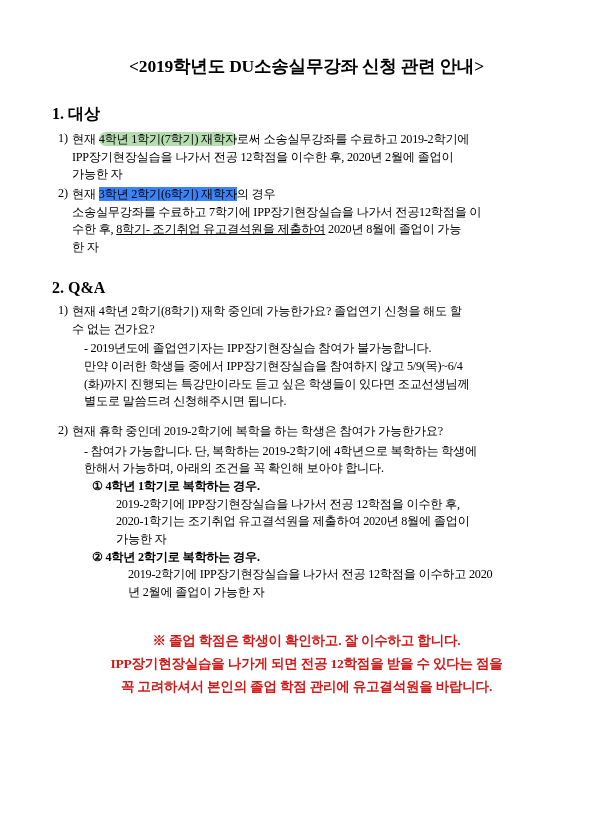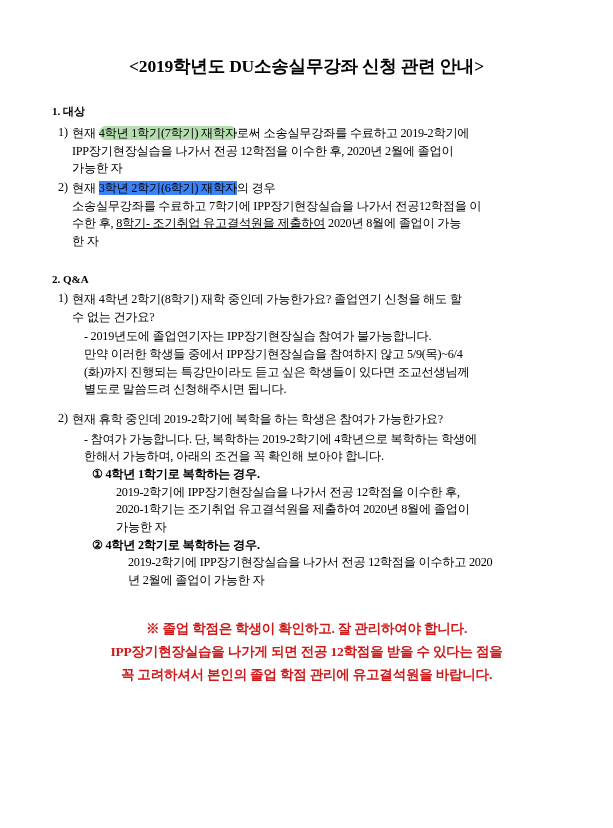--- a/index.html
+++ b/index.html
@@ -25,21 +25,21 @@
     text-align: center;
     font-size: 17.5px;
     font-weight: bold;
     letter-spacing: -0.2px;
     margin: 10px 0 26px 0;
   }
   .section {
     margin-bottom: 6px;
   }
   .section-head {
-    font-size: 11px;
+    font-size: 16px;
     font-weight: bold;
     margin: 0 0 6px 6px;
   }
   .item {
     margin: 0 0 2px 0;
     display: flex;
     align-items: flex-start;
   }
   .item-num {
     width: 26px;
@@ -177,18 +177,18 @@
       <span class="circnum">②</span>
       <span class="bold">4학년 2학기로 복학하는 경우.</span>
     </div>
     <div class="sub" style="margin-left:82px;">
       <span>2019-2학기에 IPP장기현장실습을 나가서 전공 12학점을 이수하고 2020</span><br>
       <span>년 2월에 졸업이 가능한 자</span>
     </div>
   </div>
 
   <div class="notice">
-    <div>※ 졸업 학점은 학생이 확인하고. 잘 관리하여야 합니다.</div>
+    <div>※ 졸업 학점은 학생이 확인하고. 잘 이수하고 합니다.</div>
     <div>IPP장기현장실습을 나가게 되면 전공 12학점을 받을 수 있다는 점을</div>
     <div>꼭 고려하셔서 본인의 졸업 학점 관리에 유고결석원을 바랍니다.</div>
   </div>
 
 </div>
 
 </body></html>

